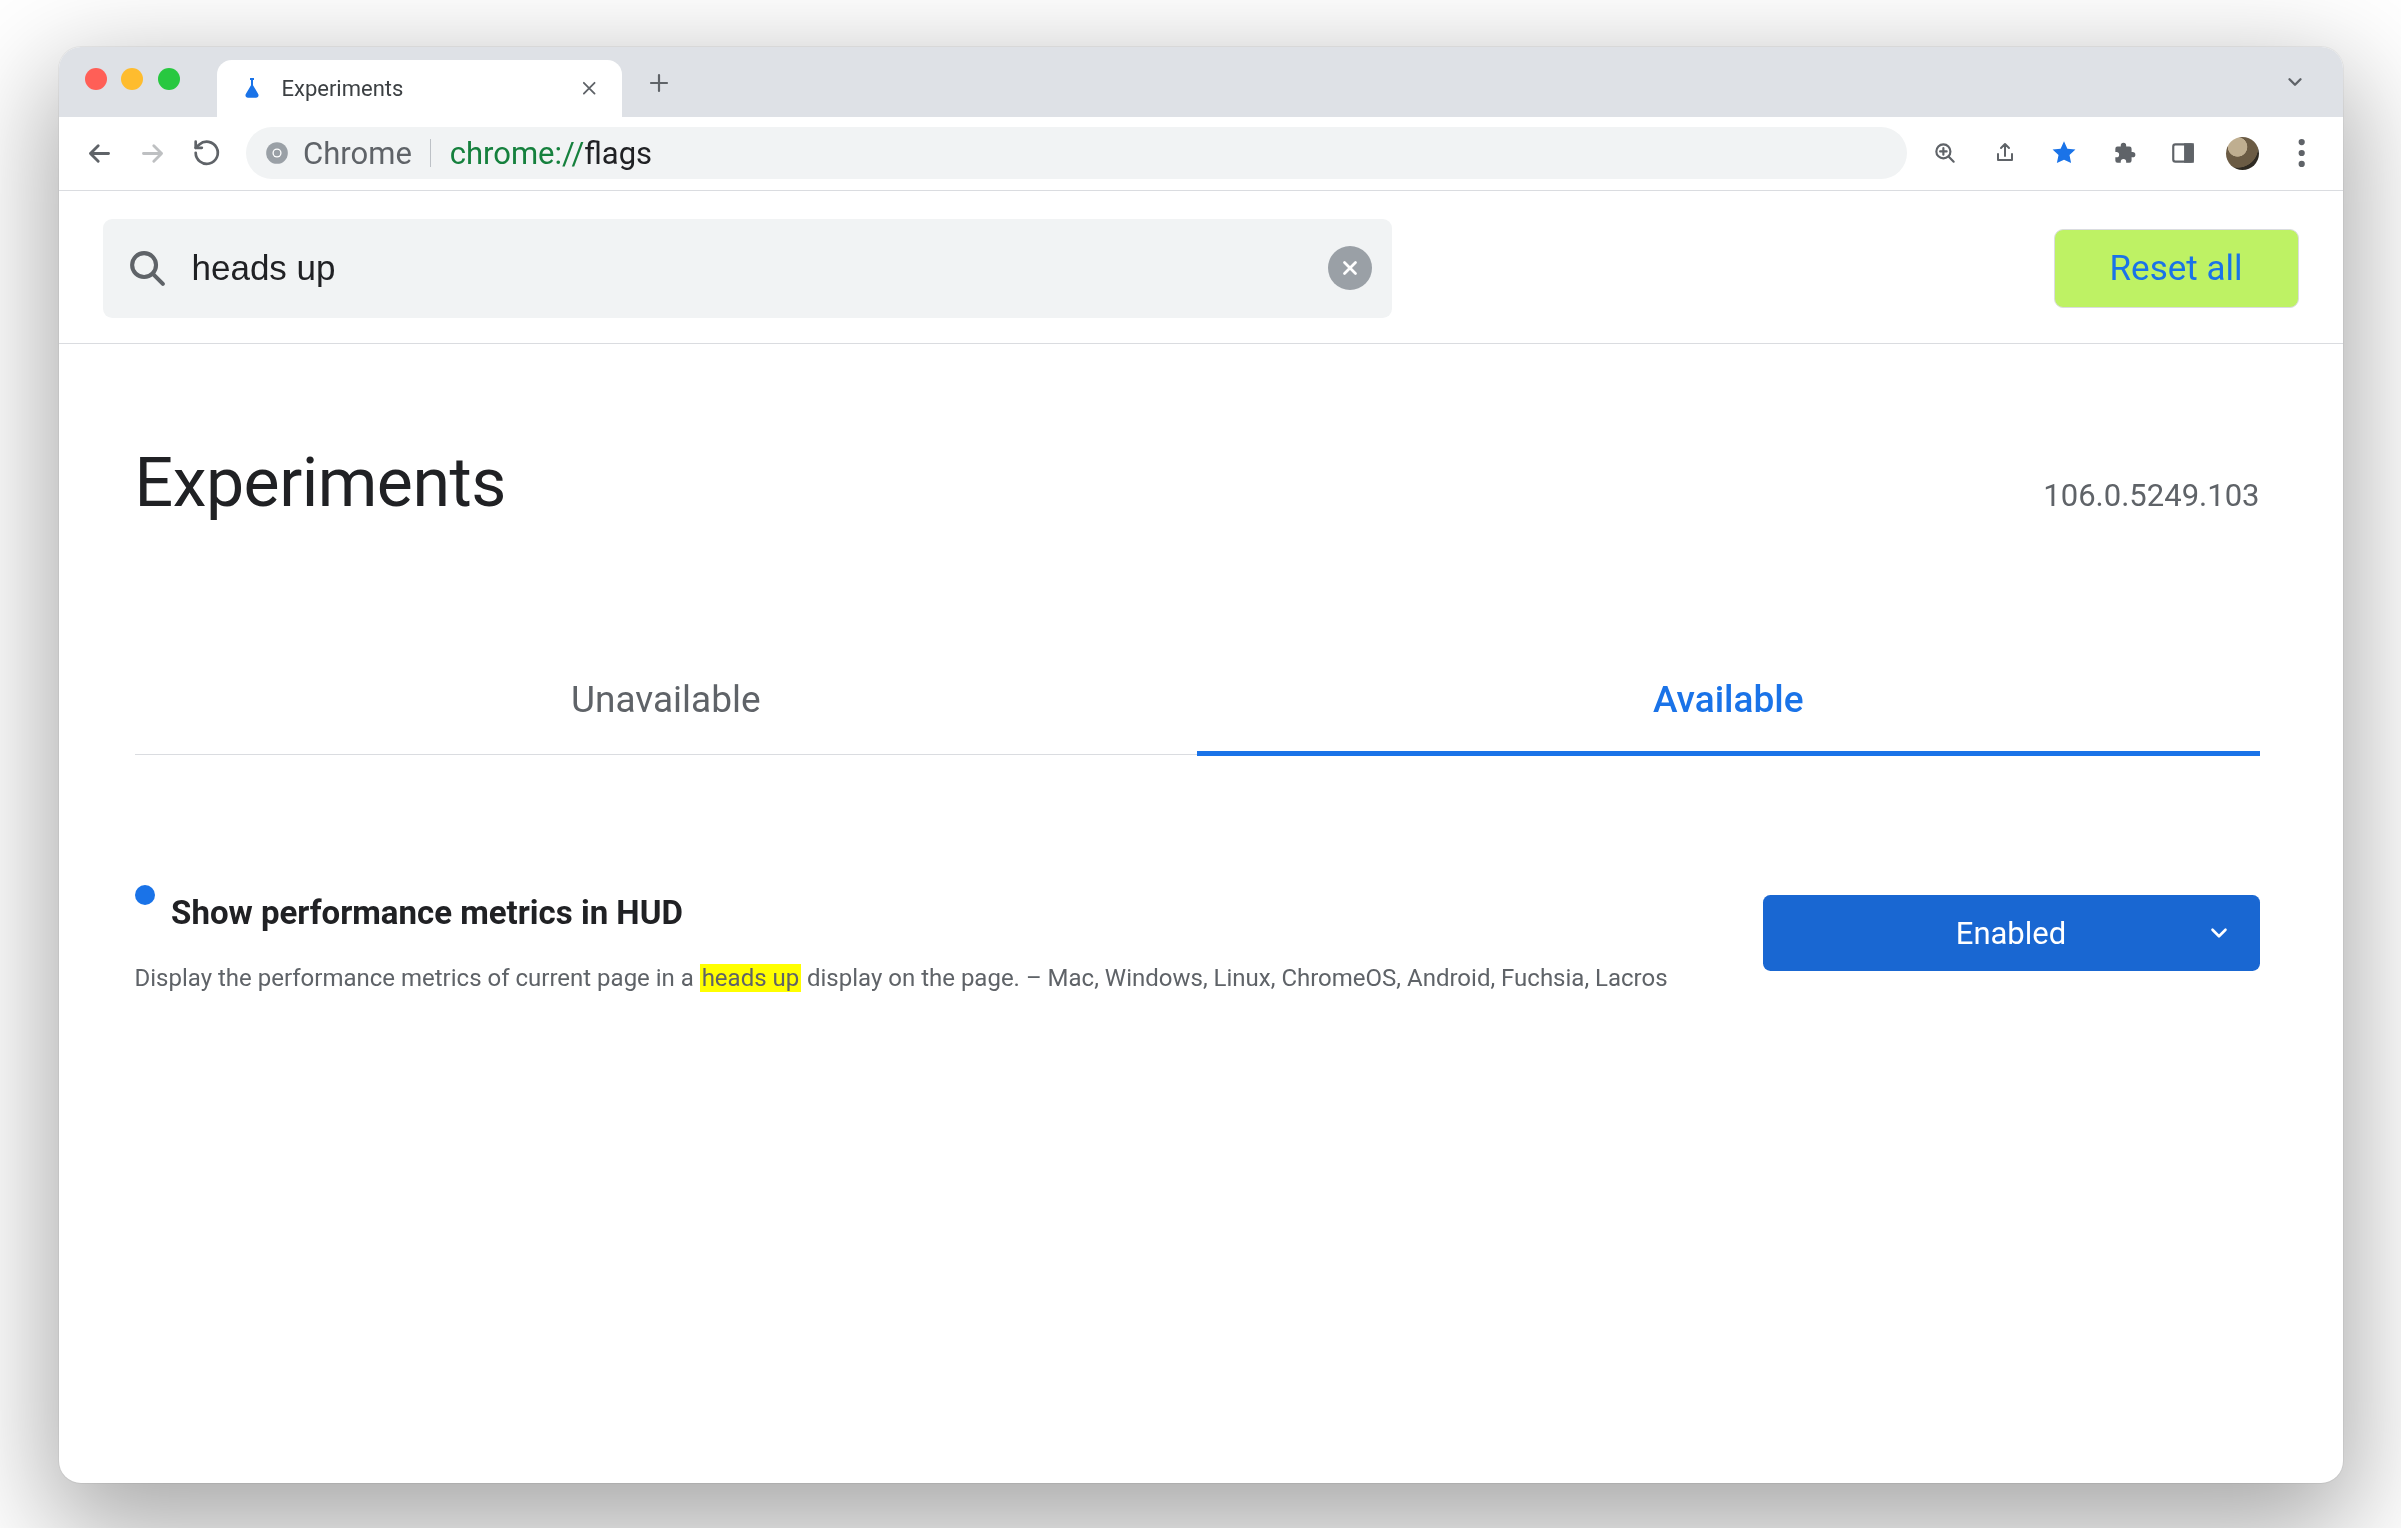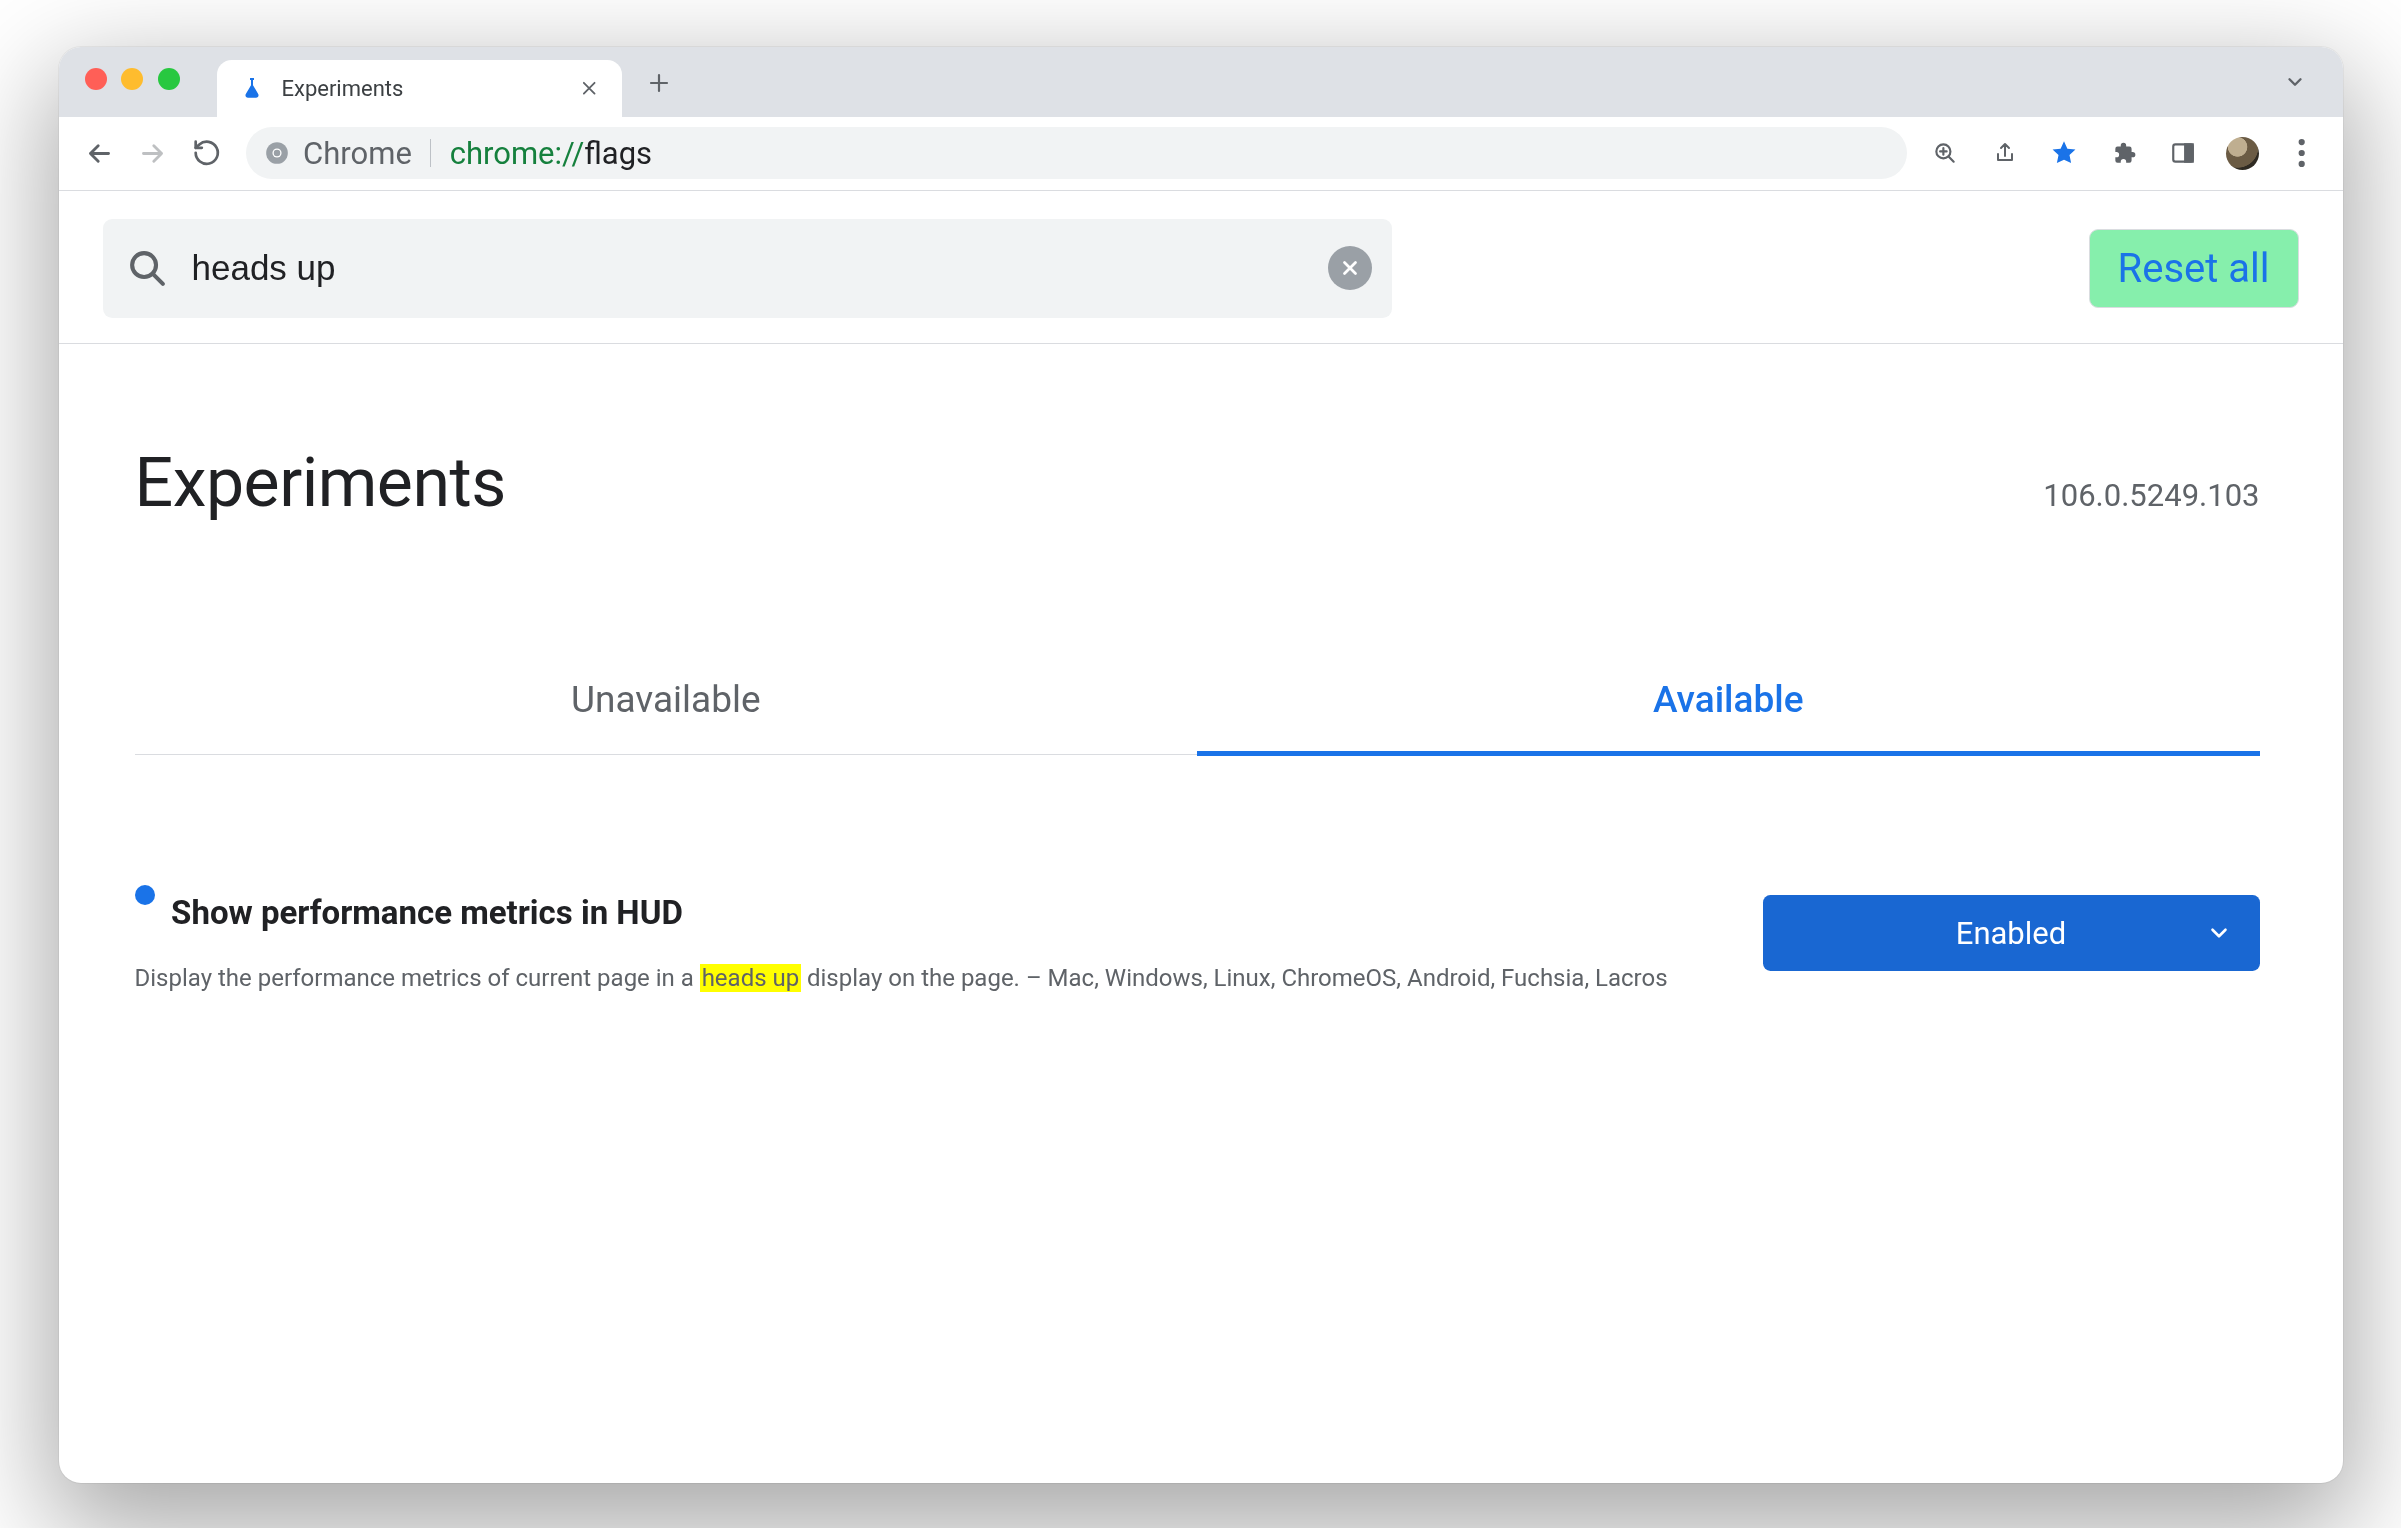--- a/index.html
+++ b/index.html
@@ -176,24 +176,24 @@
     width:44px; height:44px; border-radius:50%;
     background:#9aa0a6;
     display:flex; align-items:center; justify-content:center;
     color:#fff;
   }
   .reset-all {
     margin-left:auto;
     height: 79px;
     border:0.9px solid var(--grey-border);
     border-radius:9.2px;
-    padding: 0 28px;
-    font-size: 40px;
+    padding: 0 55px;
+    font-size: 35px;
     color: var(--blue);
-    background:#86efac;
+    background:#bef264;
     display:flex; align-items:center;
   }
 
   .content-divider { height:1.8px; background: var(--grey-border); width:100%; }
 
   .heading-row {
     display:flex;
     align-items:baseline;
     padding: 99px 83px 9.2px 76px;
   }

